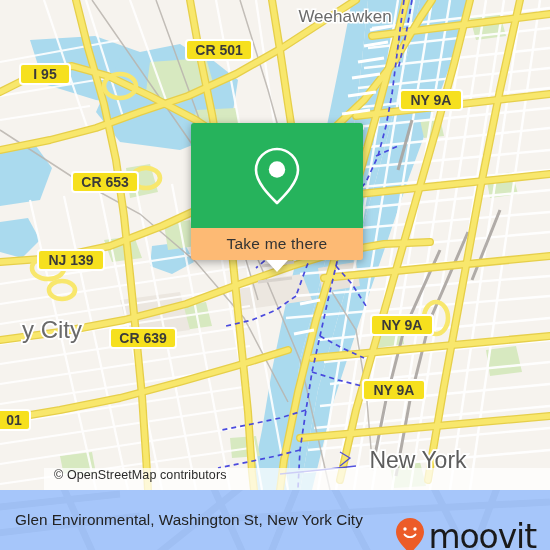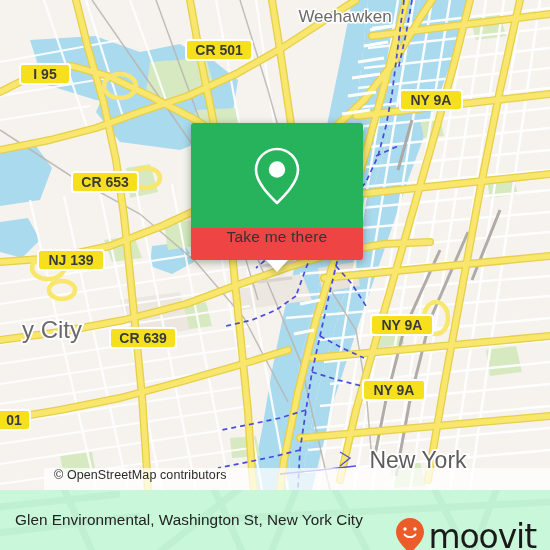--- a/index.html
+++ b/index.html
@@ -27,34 +27,34 @@
   
   #popup{
     position:absolute;left:191px;top:123px;width:172px;
     filter:drop-shadow(0 2px 4px rgba(0,0,0,0.33));
   }
   #popup .head{
     height:105px;background:#26b35c;border-radius:3px 3px 0 0;
     display:flex;align-items:center;justify-content:center;
   }
   #popup .body{
-    height:32px;background:#ef4444;border-radius:0 0 3px 3px;
-    display:flex;justify-content:center;
+    height:32px;background:#fdba74;border-radius:0 0 3px 3px;
+    display:flex;align-items:center;justify-content:center;
   }
   #popup .body span{font-size:15.5px;color:#333333;letter-spacing:.2px;}
   #popup .tail{
     position:absolute;left:50%;margin-left:-11px;top:137px;
     width:0;height:0;border-left:11px solid transparent;
     border-right:11px solid transparent;border-top:12px solid #ffffff;
   }
 
   
   #footer{
     position:absolute;left:0;top:490px;width:550px;height:60px;
-    background:#86efac;overflow:hidden;
+    background:#3b82f6;overflow:hidden;
     display:flex;align-items:center;
   }
   #footer .wm{position:absolute;left:0;top:0;width:550px;height:60px;opacity:.55;}
   #footer .caption{
     position:relative;font-size:15.3px;color:#222222;padding-left:15px;
     white-space:nowrap;letter-spacing:.05px;
   }
   #brand{
     position:absolute;right:14px;top:50%;transform:translateY(-50%);
     display:flex;align-items:center;gap:3px;margin-top:16px;

